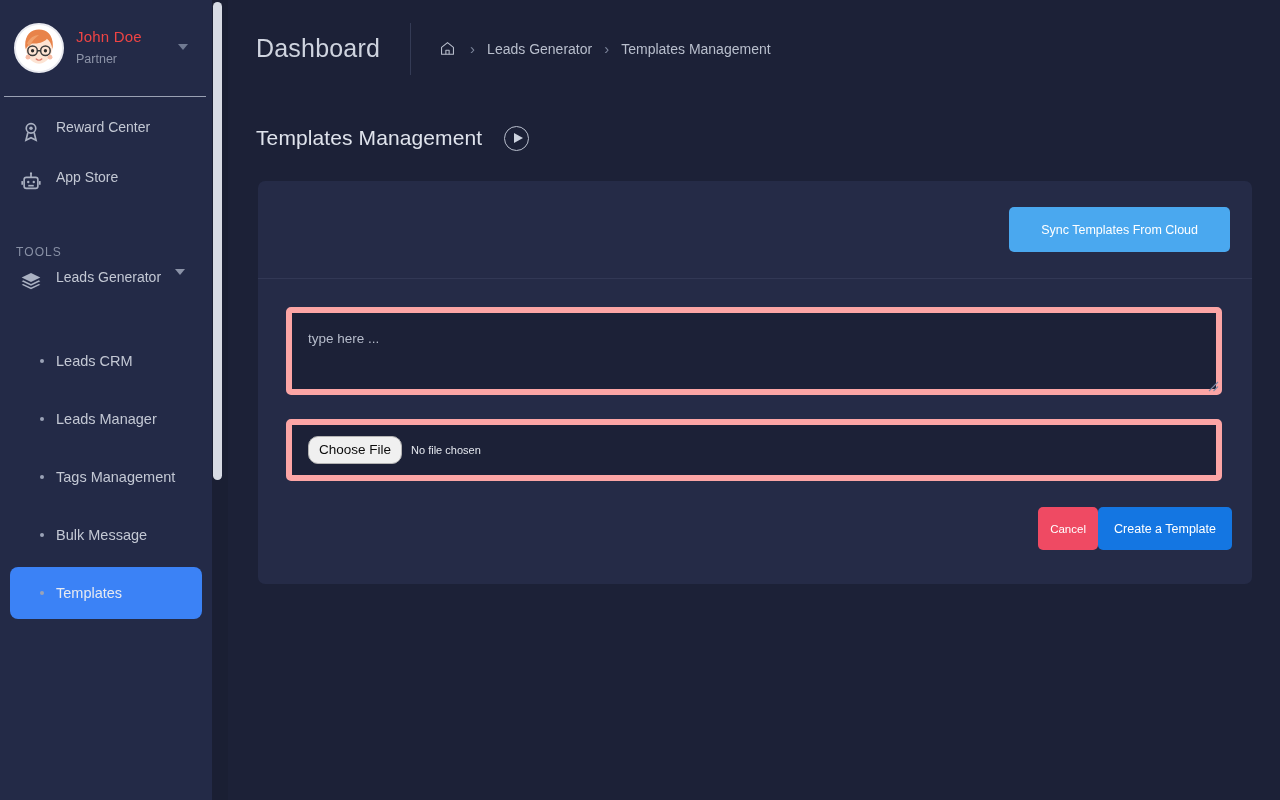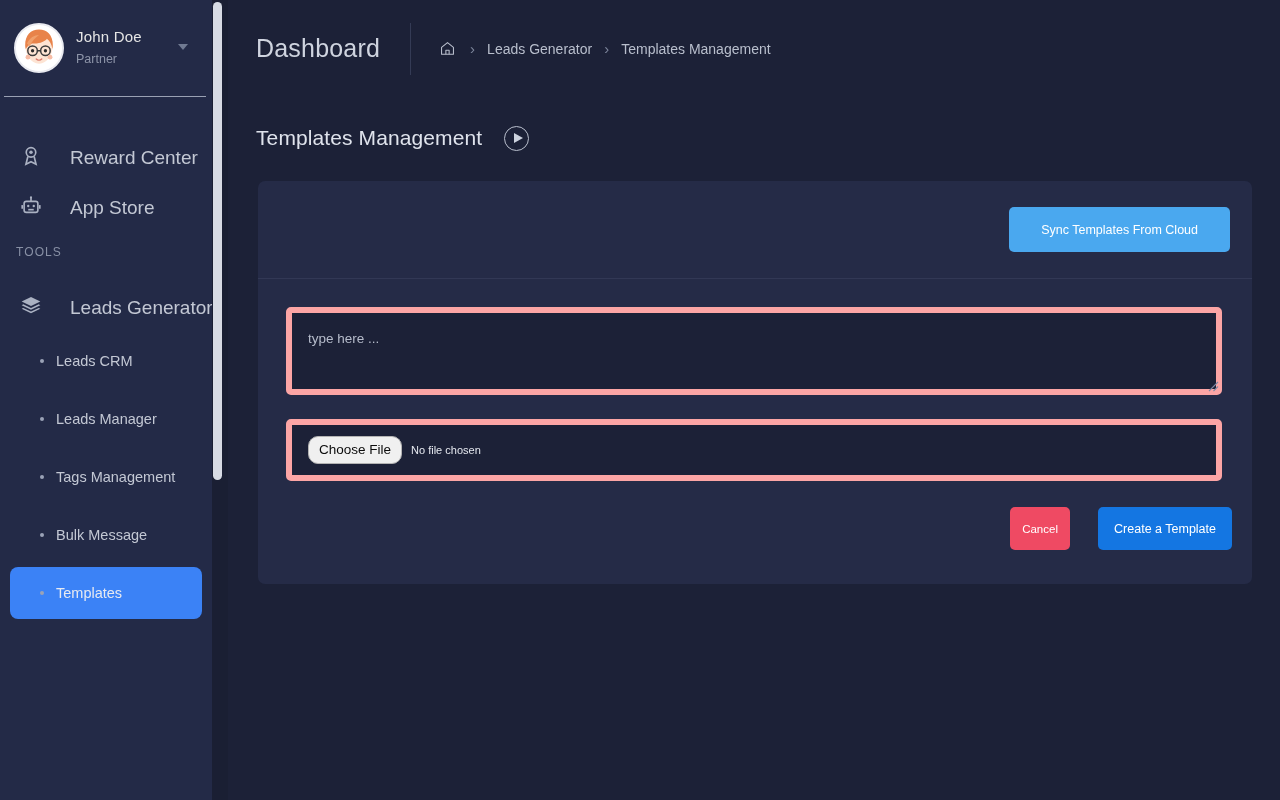--- a/index.html
+++ b/index.html
@@ -58,21 +58,21 @@
 
   .profile-text {
     margin-left: 12px;
     display: flex;
     flex-direction: column;
     justify-content: center;
     line-height: 1.25;
   }
   .profile-name {
     font-size: 15px;
-    color: #e5e5e5;
+    color: #ef4444;
     letter-spacing: .2px;
   }
   .profile-role {
     font-size: 12.5px;
     color: #8d94a8;
     margin-top: 5px;
   }
   .profile-caret {
     position: absolute;
     right: 24px;
@@ -85,28 +85,27 @@
   .profile-divider {
     height: 1px;
     background: #9aa1b3;
     margin: 0 6px 0 4px;
   }
 
   .nav { padding-top: 22px; }
 
   .nav-item {
     display: flex;
-    align-items: flex-end;
+    align-items: flex-start;
     height: 50px;
     padding-left: 18px;
     color: #c3c8d4;
-    font-size: 19px;
+    font-size: 14px;
     cursor: pointer;
     position: relative;
-    gap: 14px;
   }
   .nav-item .ico {
     width: 26px;
     height: 26px;
     flex: 0 0 26px;
     margin-right: 12px;
     display: flex;
     align-items: center;
     justify-content: center;
     color: #aab1c2;
@@ -326,21 +325,20 @@
     color: #e4e7ee;
     font-size: 11px;
     margin-left: 9px;
   }
 
   .card-actions {
     display: flex;
     justify-content: flex-end;
     align-items: center;
     padding: 26px 20px 34px 0;
-    gap: 28px;
   }
   .btn-cancel {
     background: #ef4a63;
     height: 43px;
     width: 60px;
     font-size: 11.5px;
   }
   .btn-create {
     background: #1476e2;
     height: 43px;

